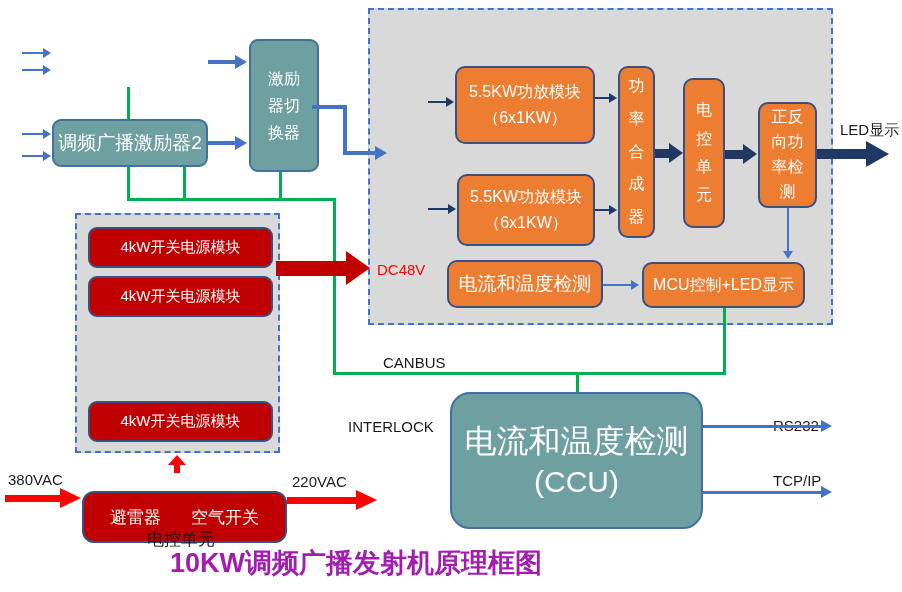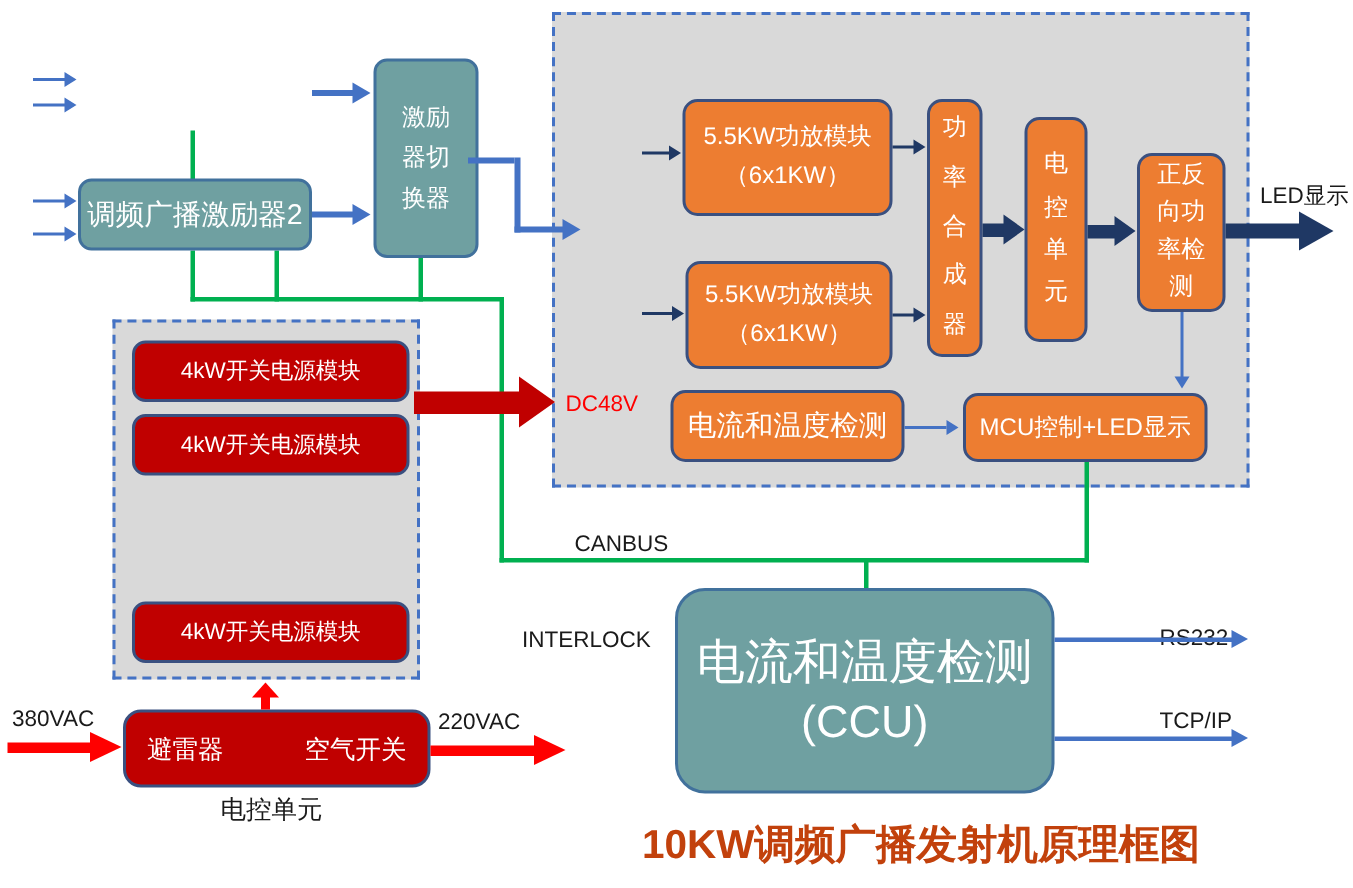--- a/index.html
+++ b/index.html
@@ -132,21 +132,21 @@
     <span>4kW开关电源模块</span>
   </div>
 
   <div class="dline" style="left:276px;top:261px;width:71px;height:15px;"></div>
   <div class="tri" style="left:346px;top:251px;border-top:17px solid transparent;border-bottom:17px solid transparent;border-left:24px solid #C00000;"></div>
 
   <div class="lbl" style="left:8px;top:471px;">380VAC</div>
   <div class="rline" style="left:5px;top:495px;width:56px;height:7px;"></div>
   <div class="tri" style="left:60px;top:488px;border-top:10px solid transparent;border-bottom:10px solid transparent;border-left:21px solid #FF0000;"></div>
 
-  <div class="box redbox" style="left:82px;top:473px;width:205px;height:52px;border-radius:12px;flex-direction:row;justify-content:space-between;padding:0 14px;font-size:17px;">
+  <div class="box redbox" style="left:82px;top:491px;width:205px;height:52px;border-radius:12px;flex-direction:row;justify-content:space-between;padding:0 26px;font-size:17px;">
     <span>避雷器</span>
     <span>空气开关</span>
   </div>
 
   <div class="lbl" style="left:292px;top:473px;">220VAC</div>
   <div class="rline" style="left:287px;top:497px;width:70px;height:7px;"></div>
   <div class="tri" style="left:356px;top:490px;border-top:10px solid transparent;border-bottom:10px solid transparent;border-left:21px solid #FF0000;"></div>
 
   <div class="rline" style="left:174px;top:463px;width:6px;height:10px;"></div>
   <div class="tri" style="left:168px;top:455px;border-left:9px solid transparent;border-right:9px solid transparent;border-bottom:10px solid #FF0000;"></div>
@@ -162,15 +162,15 @@
   </div>
 
   <div class="lbl" style="left:773px;top:401px;margin-top:16px;">RS232</div>
   <div class="bline" style="left:703px;top:425px;width:119px;height:3px;"></div>
   <div class="tri" style="left:821px;top:420px;border-top:6px solid transparent;border-bottom:6px solid transparent;border-left:11px solid #4472C4;"></div>
 
   <div class="lbl" style="left:773px;top:472px;">TCP/IP</div>
   <div class="bline" style="left:703px;top:491px;width:119px;height:3px;"></div>
   <div class="tri" style="left:821px;top:486px;border-top:6px solid transparent;border-bottom:6px solid transparent;border-left:11px solid #4472C4;"></div>
 
-  <div class="lbl" style="left:170px;top:545px;width:630px;text-align:right;font-size:27px;font-weight:bold;color:#c2410c;">10KW调频广播发射机原理框图</div>
+  <div class="lbl" style="left:170px;top:545px;width:630px;text-align:left;font-size:27px;font-weight:bold;color:#a21caf;">10KW调频广播发射机原理框图</div>
 
 </div>
 
 </body></html>

